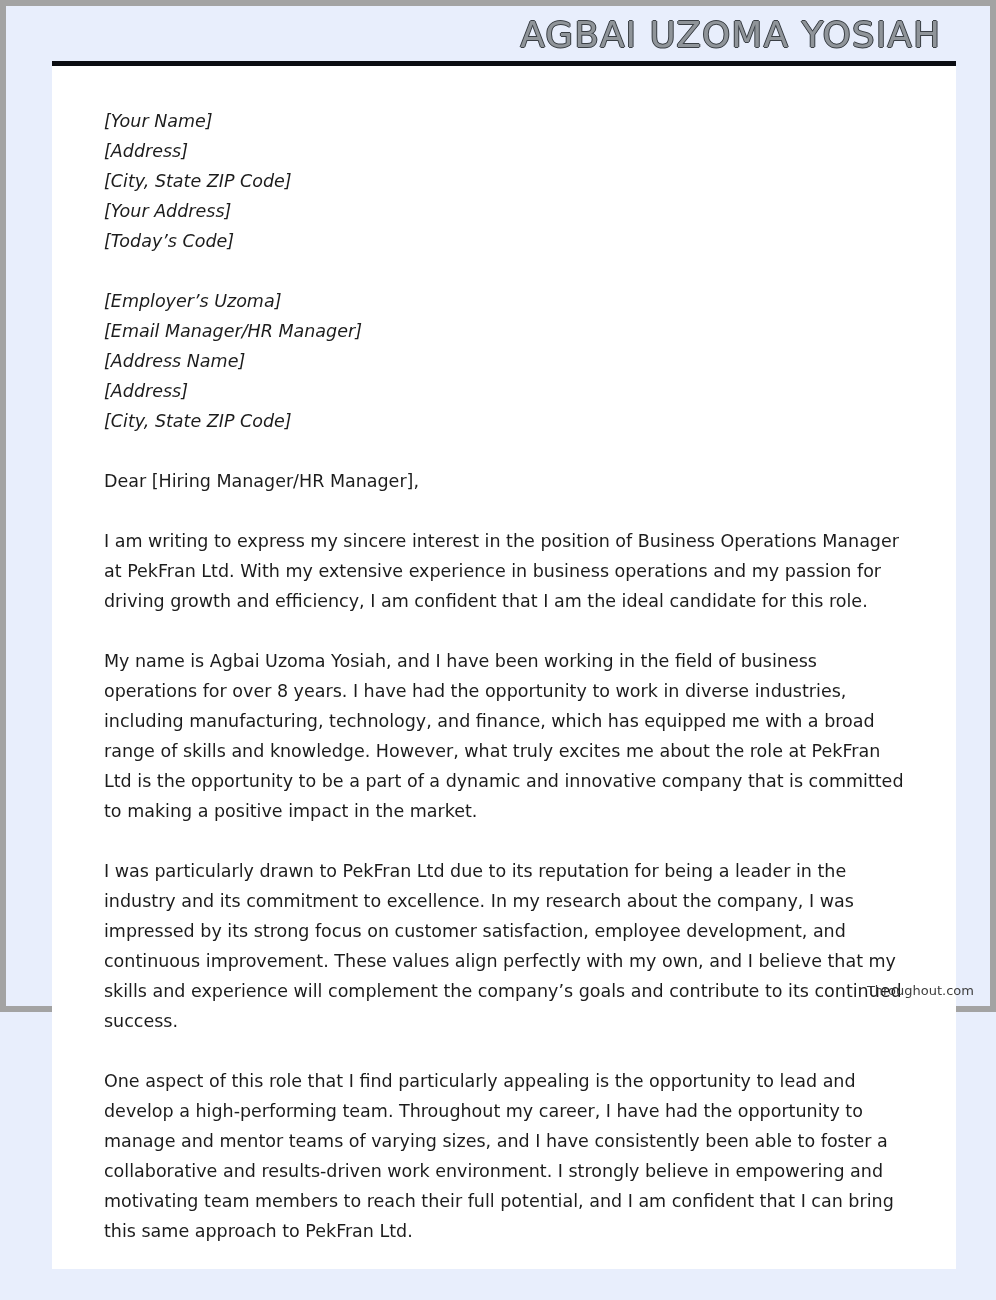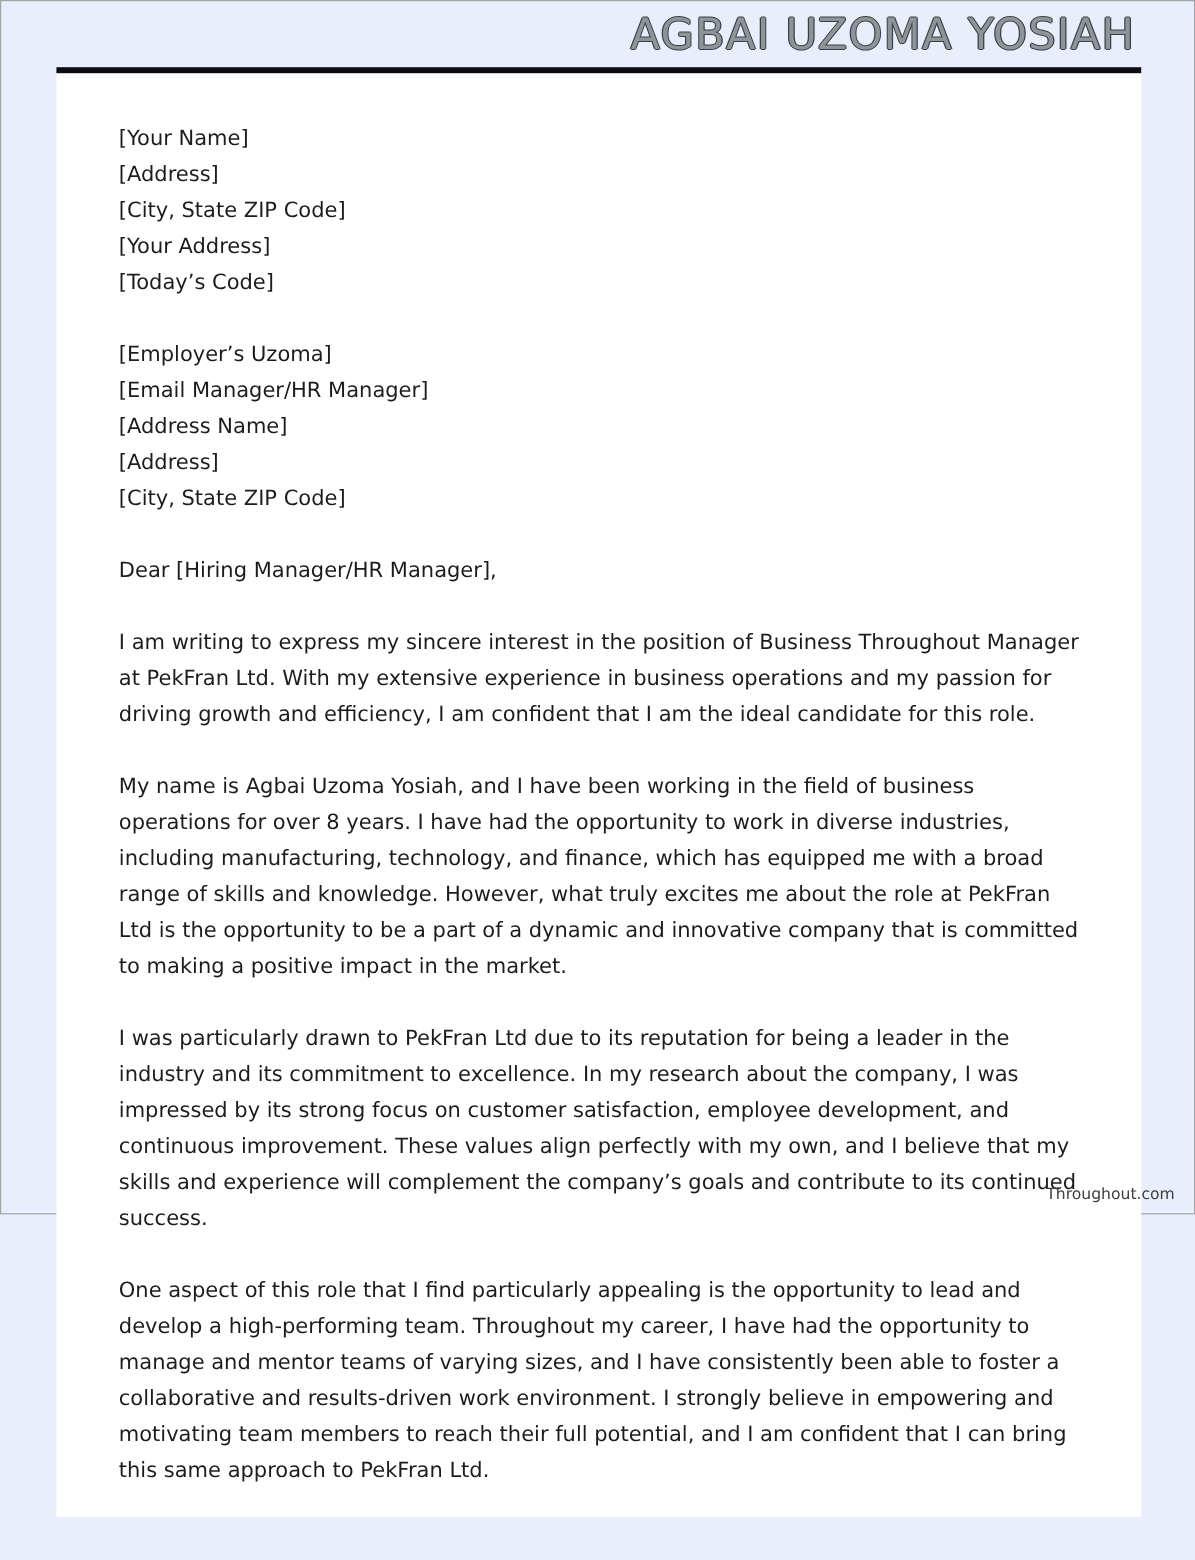--- a/index.html
+++ b/index.html
@@ -12,21 +12,21 @@
     background: #e8eefc;
     font-family: "DejaVu Sans", sans-serif;
     overflow: hidden;
   }
   .page {
     position: relative;
     width: 996px;
     height: 1012px;
     box-sizing: border-box;
     background: #e8eefc;
-    border: 1px solid #a3a3a3;
+    border: 6px solid #a3a3a3;
   }
   .header {
     position: absolute;
     top: 3px;
     left: 3px;
     right: 3px;
     height: 50px;
     display: flex;
     align-items: center;
     justify-content: flex-end;
@@ -62,20 +62,21 @@
     font-family: "DejaVu Sans", sans-serif;
     font-size: 17.5px;
     line-height: 30px;
     color: #1c1c1c;
   }
   .block {
     margin: 0 0 30px 0;
   }
   .line {
     white-space: pre-wrap;
+    font-style: italic;
   }
   .para {
     margin: 0 0 30px 0;
     text-align: left;
   }
   .watermark {
     position: absolute;
     right: 16px;
     bottom: 8px;
     font-family: "DejaVu Sans", sans-serif;
@@ -106,21 +107,21 @@
       <div class="block">
         <div class="line">[Employer’s Uzoma]</div>
         <div class="line">[Email Manager/HR Manager]</div>
         <div class="line">[Address Name]</div>
         <div class="line">[Address]</div>
         <div class="line">[City, State ZIP Code]</div>
       </div>
 
       <div class="para">Dear [Hiring Manager/HR Manager],</div>
 
-      <div class="para">I am writing to express my sincere interest in the position of Business Throughout Manager at PekFran Ltd. With my extensive experience in business operations and my passion for driving growth and efficiency, I am confident that I am the ideal candidate for this role.</div>
+      <div class="para">I am writing to express my sincere interest in the position of Business Operations Manager at PekFran Ltd. With my extensive experience in business operations and my passion for driving growth and efficiency, I am confident that I am the ideal candidate for this role.</div>
       <div class="para">My name is Agbai Uzoma Yosiah, and I have been working in the field of business operations for over 8 years. I have had the opportunity to work in diverse industries, including manufacturing, technology, and finance, which has equipped me with a broad range of skills and knowledge. However, what truly excites me about the role at PekFran Ltd is the opportunity to be a part of a dynamic and innovative company that is committed to making a positive impact in the market.</div>
       <div class="para">I was particularly drawn to PekFran Ltd due to its reputation for being a leader in the industry and its commitment to excellence. In my research about the company, I was impressed by its strong focus on customer satisfaction, employee development, and continuous improvement. These values align perfectly with my own, and I believe that my skills and experience will complement the company’s goals and contribute to its continued success.</div>
       <div class="para">One aspect of this role that I find particularly appealing is the opportunity to lead and develop a high-performing team. Throughout my career, I have had the opportunity to manage and mentor teams of varying sizes, and I have consistently been able to foster a collaborative and results-driven work environment. I strongly believe in empowering and motivating team members to reach their full potential, and I am confident that I can bring this same approach to PekFran Ltd.</div>
 
     </div>
   </div>
 
   <div class="watermark">Throughout.com</div>
 
 </div>

